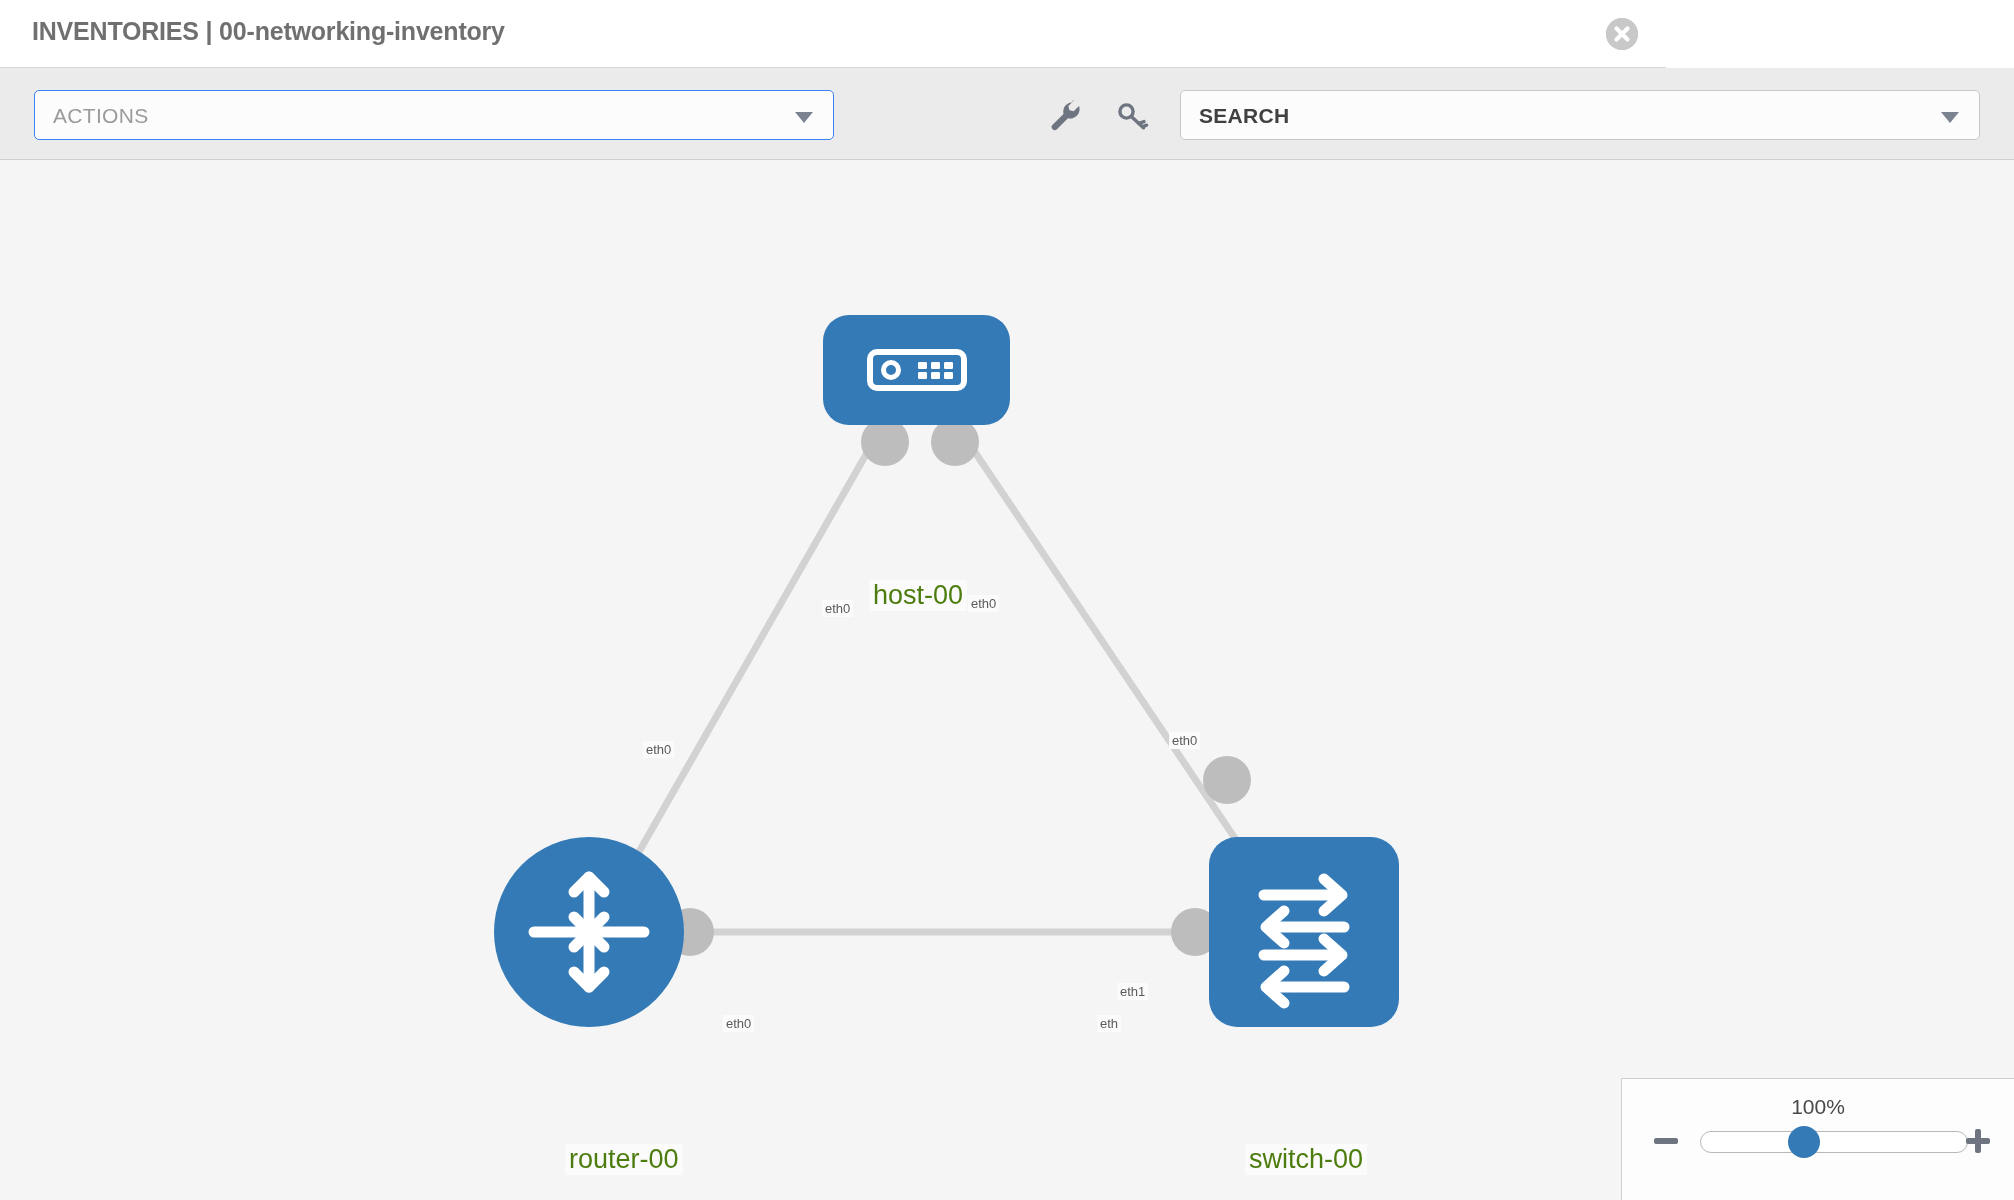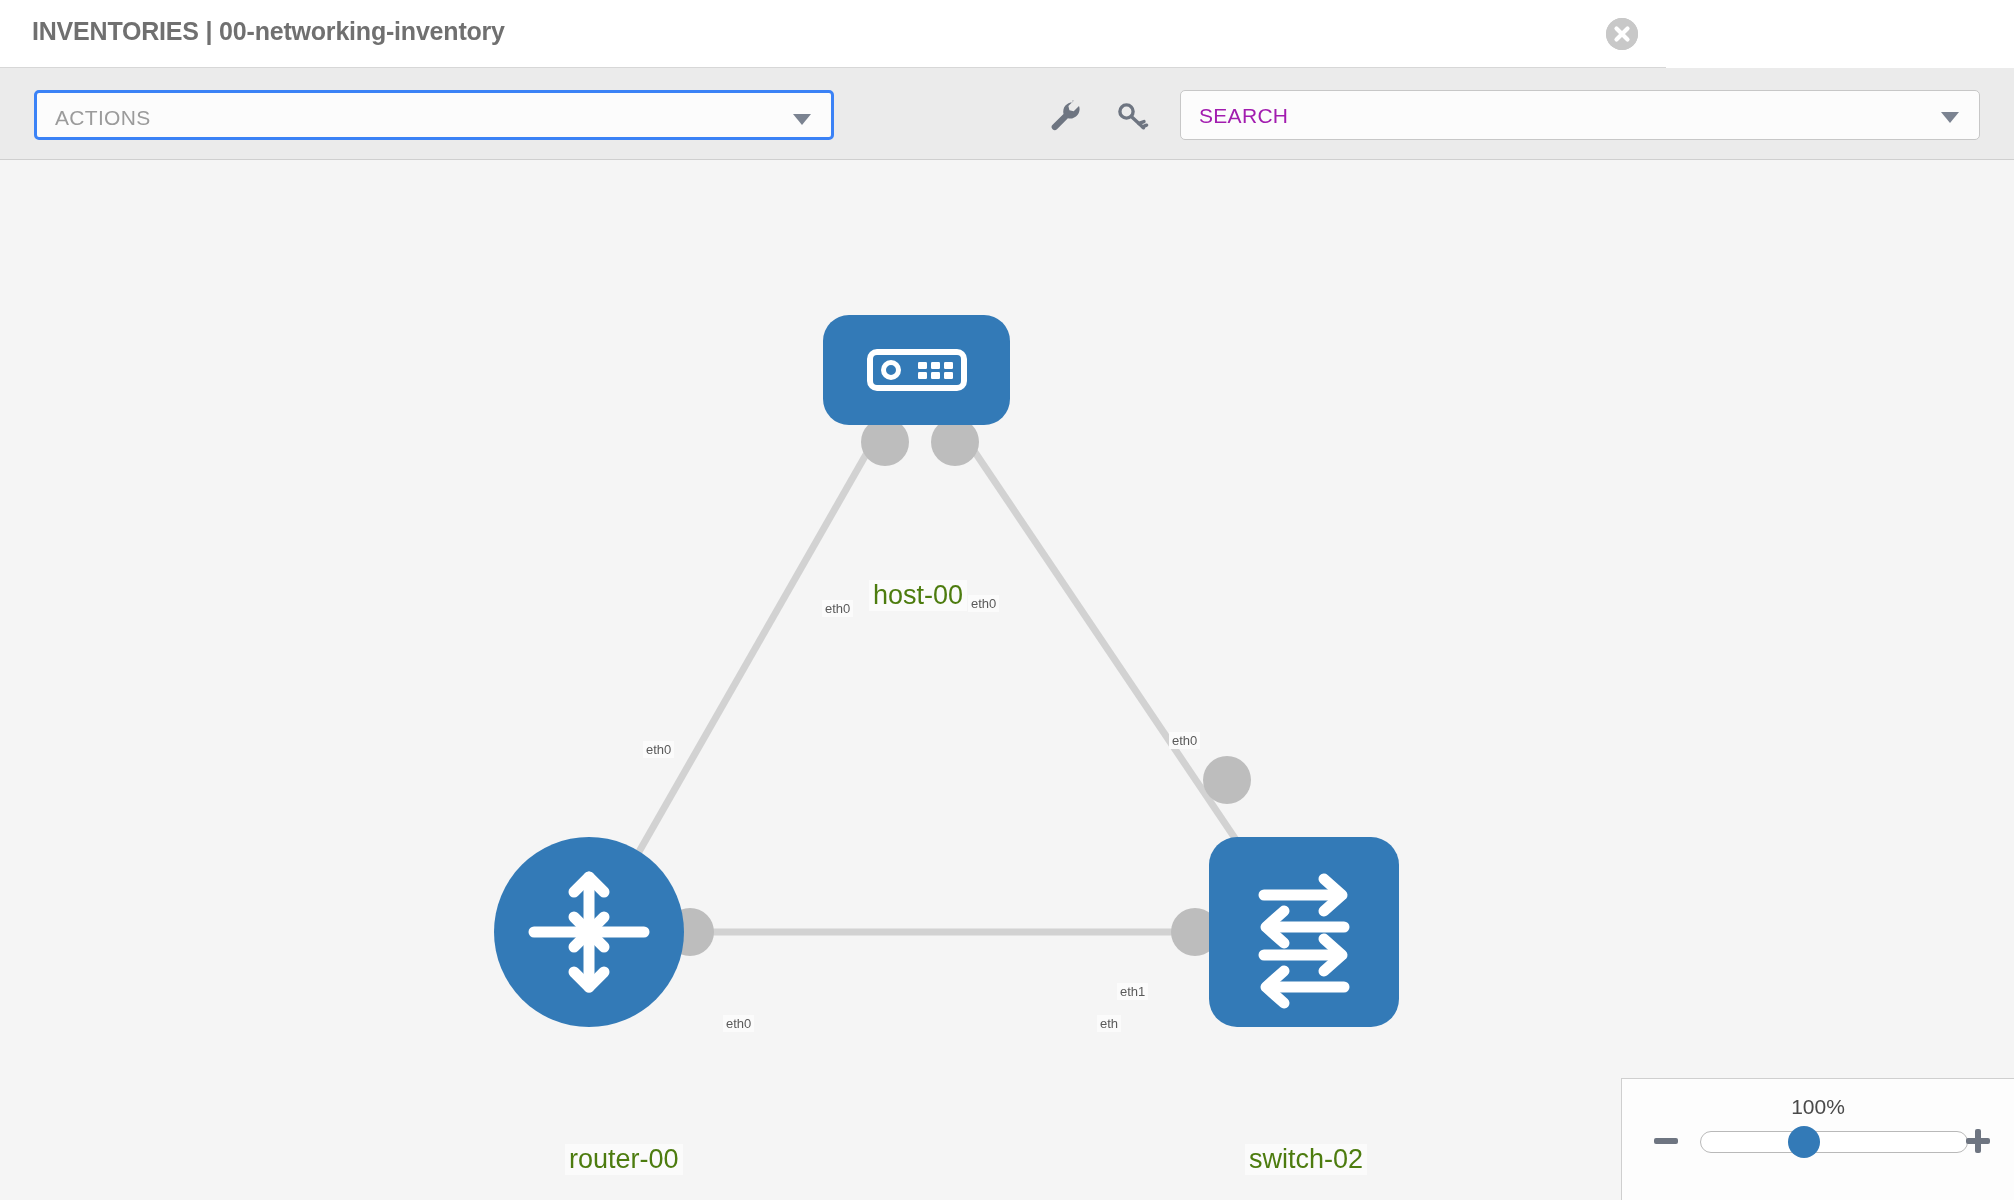--- a/index.html
+++ b/index.html
@@ -52,21 +52,21 @@
     background: #ebebeb;
     border-bottom: 1px solid #cfcfcf;
   }
   .actions-select {
     position: absolute;
     left: 34px;
     top: 22px;
     width: 800px;
     height: 50px;
     background: #fcfcfc;
-    border: 3px solid #3b82f6;
+    border: 1px solid #3b82f6;
     border-radius: 5px;
     cursor: pointer;
   }
   .actions-label {
     position: absolute;
     left: 18px;
     top: 13px;
     font-size: 21px;
     color: #9b9b9b;
     letter-spacing: 0.3px;
@@ -99,22 +99,23 @@
     background: #fcfcfc;
     border: 1px solid #c7c7c7;
     border-radius: 5px;
     cursor: text;
   }
   .search-label {
     position: absolute;
     left: 18px;
     top: 13px;
     font-size: 21px;
-    color: #a21caf;
+    color: #404040;
     letter-spacing: 0.3px;
+    font-weight: bold;
   }
 
   
   .canvas {
     position: absolute;
     top: 160px; left: 0;
     width: 2014px;
     height: 1040px;
     background: #f5f5f5;
     overflow: hidden;
@@ -317,21 +318,21 @@
         <path d="M55 118 L132 118"></path>
           <path d="M115 102 L133 118 L115 134"></path>
         <path d="M135 150 L58 150"></path>
           <path d="M75 134 L57 150 L75 166"></path>
       </g>
     </svg>
   </div>
 
   <div class="node-label" style="left:869px; top:420px;">host-00</div>
   <div class="node-label" style="left:529px; top:984px;margin-left:36px;">router-00</div>
-  <div class="node-label" style="left:1245px; top:984px;">switch-02</div>
+  <div class="node-label" style="left:1245px; top:984px;">switch-00</div>
 
   <div class="edge-label" style="left:822px; top:440px;">eth0</div>
   <div class="edge-label" style="left:968px; top:435px;">eth0</div>
   <div class="edge-label" style="left:643px; top:581px;">eth0</div>
   <div class="edge-label" style="left:1169px; top:572px;">eth0</div>
   <div class="edge-label" style="left:723px; top:855px;">eth0</div>
   <div class="edge-label" style="left:1097px; top:855px;">eth</div>
   <div class="edge-label" style="left:1117px; top:823px;">eth1</div>
 
 </div>

